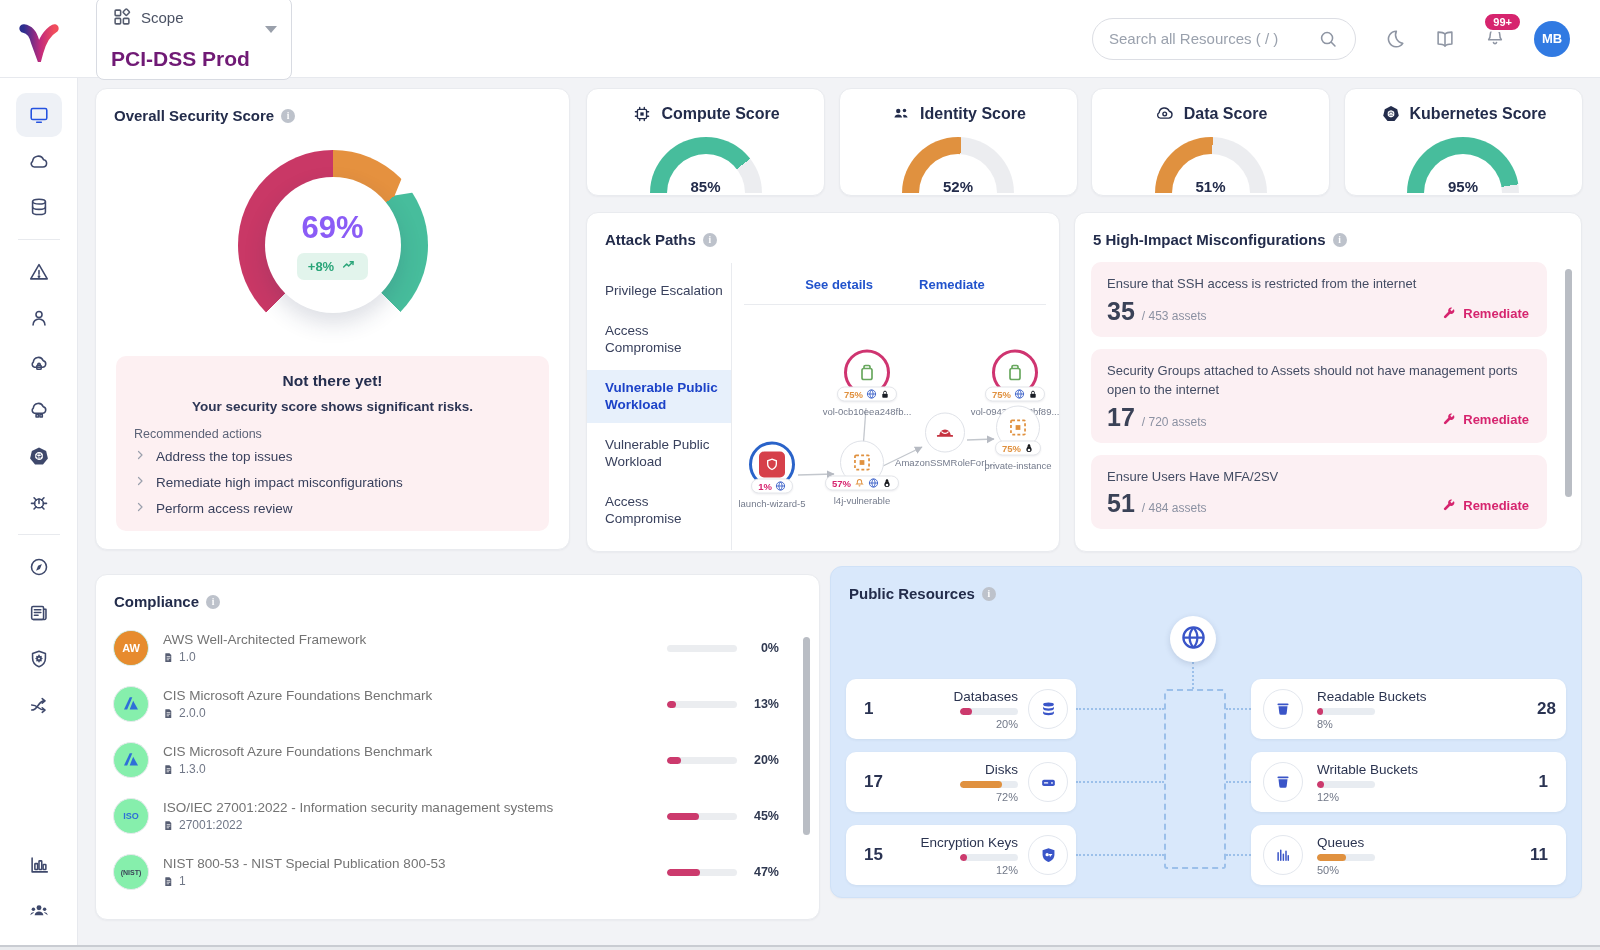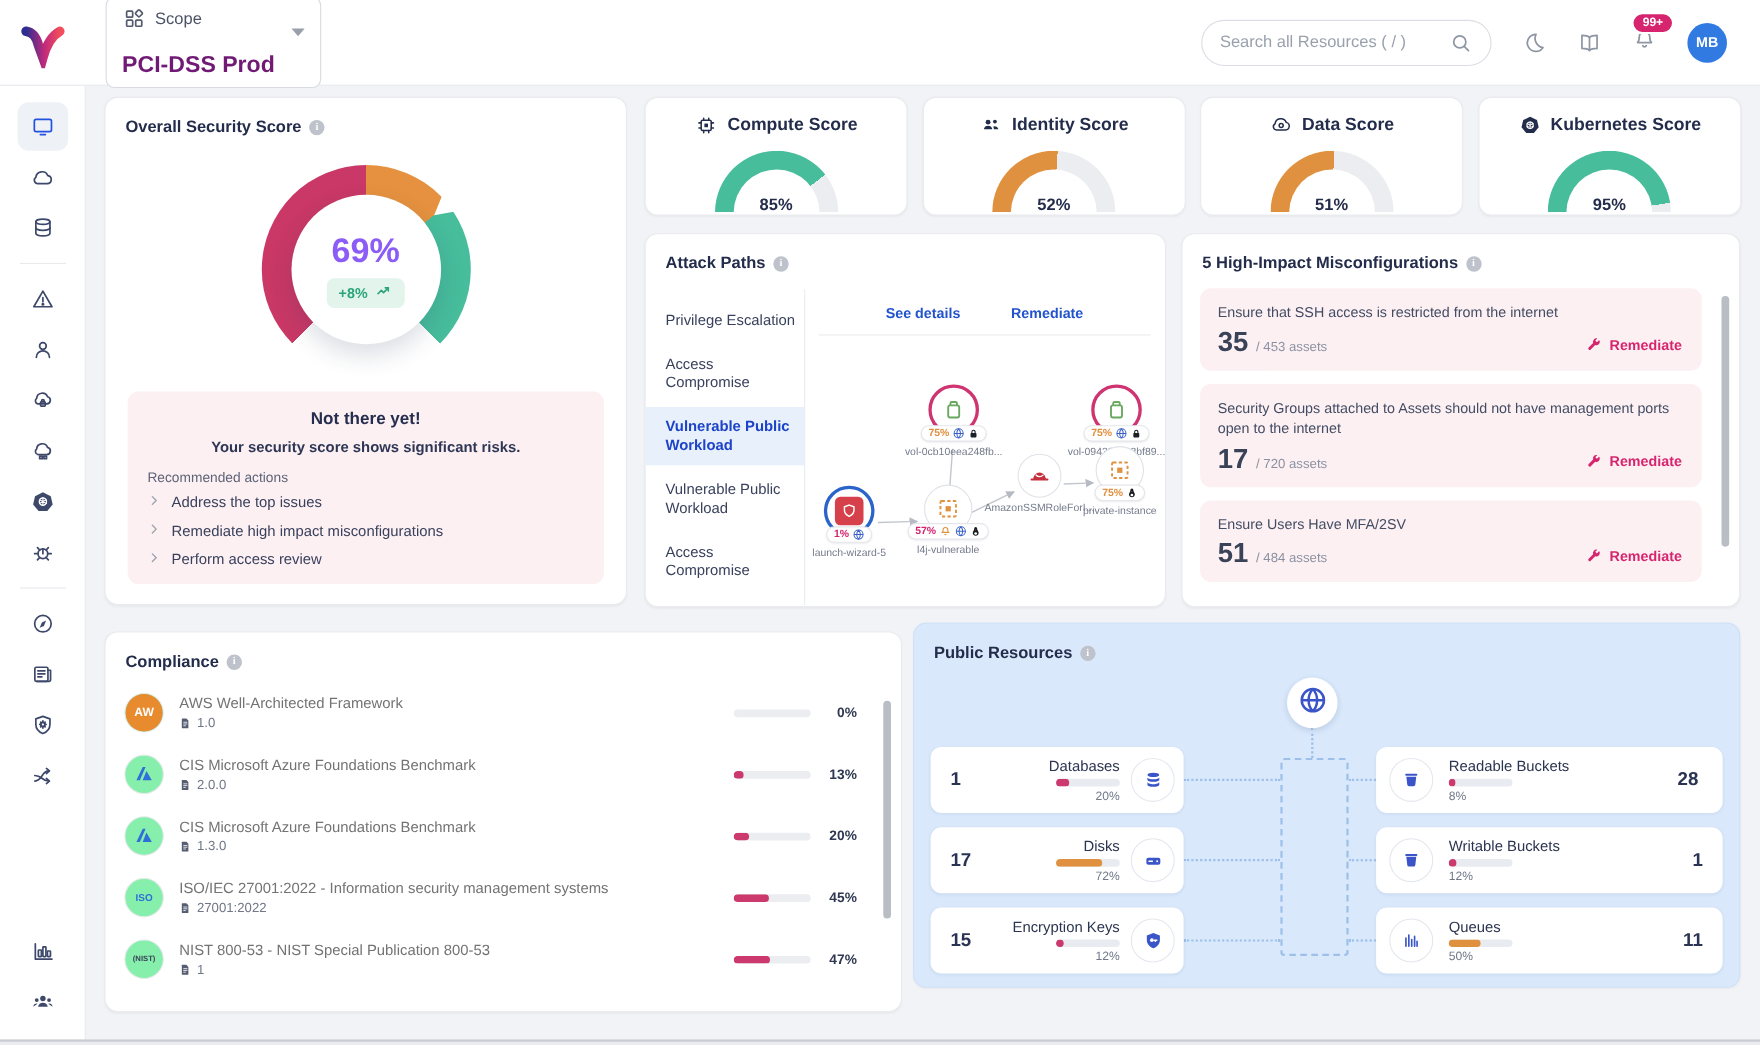--- a/index.html
+++ b/index.html
@@ -851,21 +851,21 @@
           <div class="pr-icon">
             <svg width="19" height="19" viewBox="0 0 24 24" fill="#3a55c8">
               <path d="M12 2.8 19.5 5.5v5.2c0 4.6-3.1 7.9-7.5 9.5-4.4-1.6-7.5-4.9-7.5-9.5V5.5z"></path>
               <circle cx="10.3" cy="11" r="2.1" fill="#fff"></circle>
               <path d="M12.4 10.2h4.2v1.6h-1.5v1.4h-1.6v-1.4h-1.1z" fill="#fff"></path>
             </svg>
           </div>
         </div>
       </div>
     <div id="pr-right">
-        <div class="pr-card" style="left: 420px; top: 112px; width: 315px; padding: 0px 22px 0px 12px;">
+        <div class="pr-card" style="left: 420px; top: 112px; width: 315px; padding: 0px 10px 0px 12px;">
           <div class="pr-icon">
             <svg width="18" height="18" viewBox="0 0 24 24" fill="#3a55c8">
               <rect x="4.6" y="4.5" width="14.8" height="2.6" rx="1.3"></rect>
               <path d="M6 8.2h12l-1.1 9.5a2.2 2.2 0 0 1-2.2 2H9.3a2.2 2.2 0 0 1-2.2-2z"></path>
             </svg>
           </div>
           <div style="flex:1;display:flex;flex-direction:column;align-items:flex-start;margin-left:14px">
             <span class="pr-label">Readable Buckets</span>
             <div class="pr-bar">
               <i style="width:10%;background:#cc3a6d"></i>

